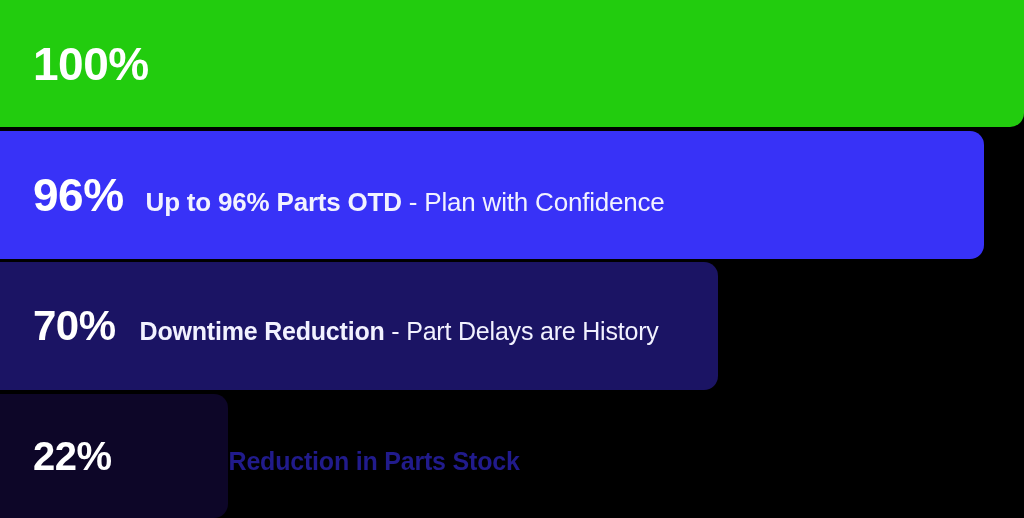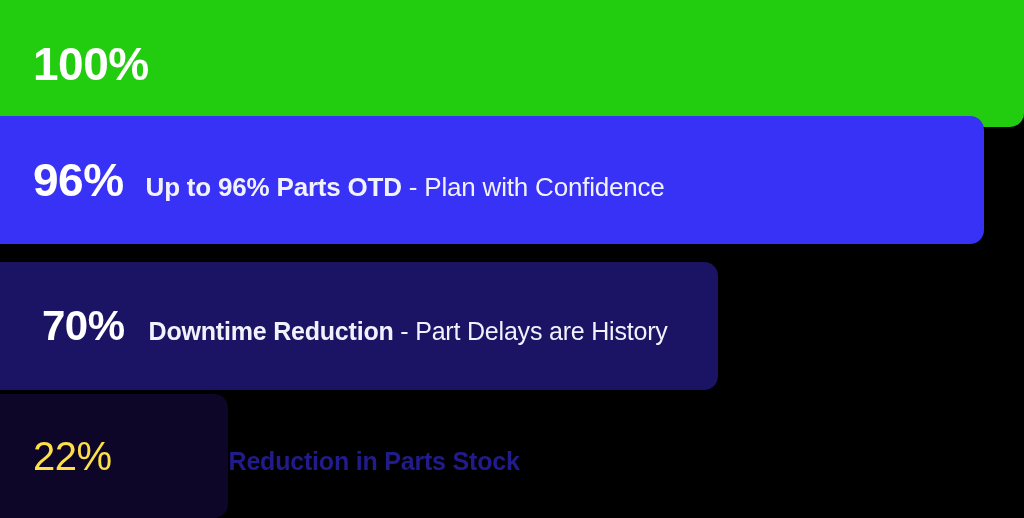--- a/index.html
+++ b/index.html
@@ -67,35 +67,35 @@
     font-weight: 400;
   }
 
   
   #bar-row-0 { top: 0px; height: 127px; width: 836px; }
   #bar-row-0 .stat-bar-fill { width: 1024px; background: #22cc0e; border-top-right-radius: 0; border-bottom-right-radius: 14px; }
   #bar-row-0 .stat-value { font-size: 46px; color: #ffffff; margin-left: 33px; }
   #bar-row-0 .stat-label { font-size: 26px; color: #0a0a0a; margin-left: 22px; }
 
   
-  #bar-row-1 { top: 116px; height: 128px; width: 1024px; }
+  #bar-row-1 { top: 131px; height: 128px; width: 1024px; }
   #bar-row-1 .stat-bar-fill { width: 984px; background: #3832f7; }
   #bar-row-1 .stat-value { font-size: 46px; color: #ffffff; margin-left: 33px; }
   #bar-row-1 .stat-label { font-size: 26px; color: #f2f2ff; margin-left: 22px; }
 
   
   #bar-row-2 { top: 262px; height: 128px; width: 1024px; }
   #bar-row-2 .stat-bar-fill { width: 718px; background: #1b1464; }
-  #bar-row-2 .stat-value { font-size: 42px; color: #ffffff; margin-left: 42px; }
+  #bar-row-2 .stat-value { font-size: 42px; color: #ffffff; margin-left: 33px; }
   #bar-row-2 .stat-label { font-size: 25px; color: #f2f2ff; margin-left: 24px; }
 
   
   #bar-row-3 { top: 394px; height: 124px; width: 1024px; }
   #bar-row-3 .stat-bar-fill { width: 228px; background: #0d0628; }
-  #bar-row-3 .stat-value { font-size: 40px; color: #fde047; font-weight: 400; margin-left: 33px; }
+  #bar-row-3 .stat-value { font-size: 40px; color: #ffffff; font-weight: 700; margin-left: 33px; }
   #bar-row-3 .stat-label { font-size: 25px; color: #211b8c; margin-left: 117px; font-weight: 700; }
 </style>
 </head>
 <body>
 
 <div id="stats-chart">
 
   <div class="stat-bar" id="bar-row-0">
     <div class="stat-bar-fill"></div>
     <div class="stat-content">

